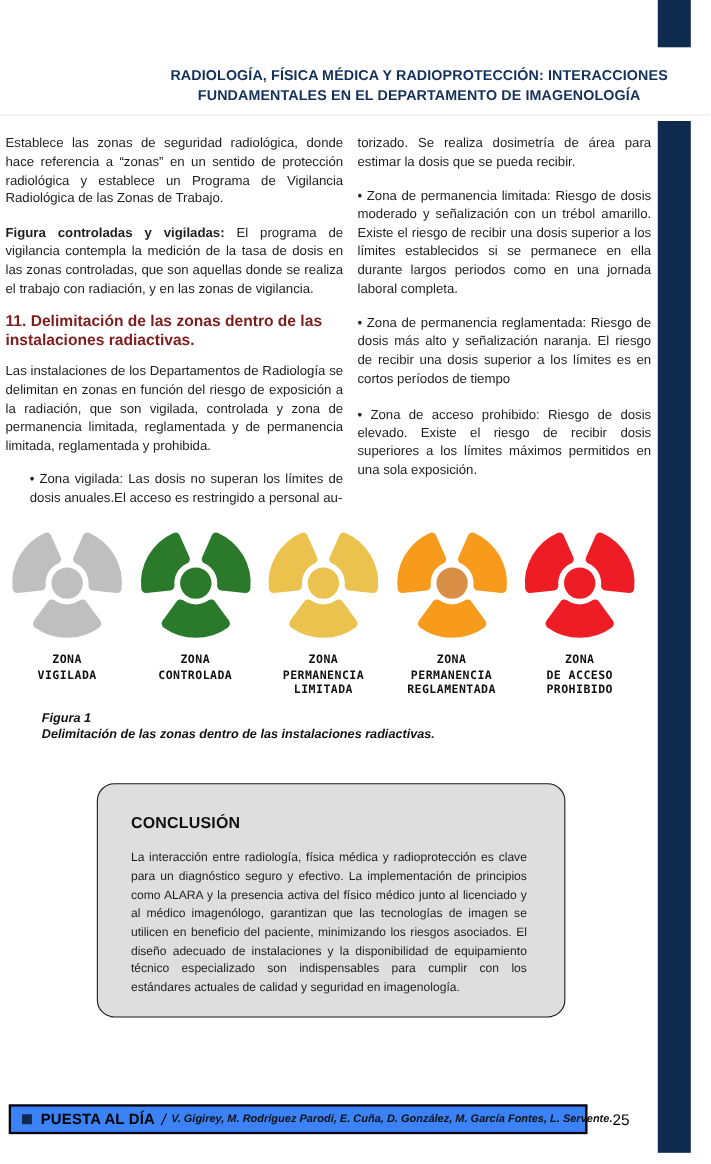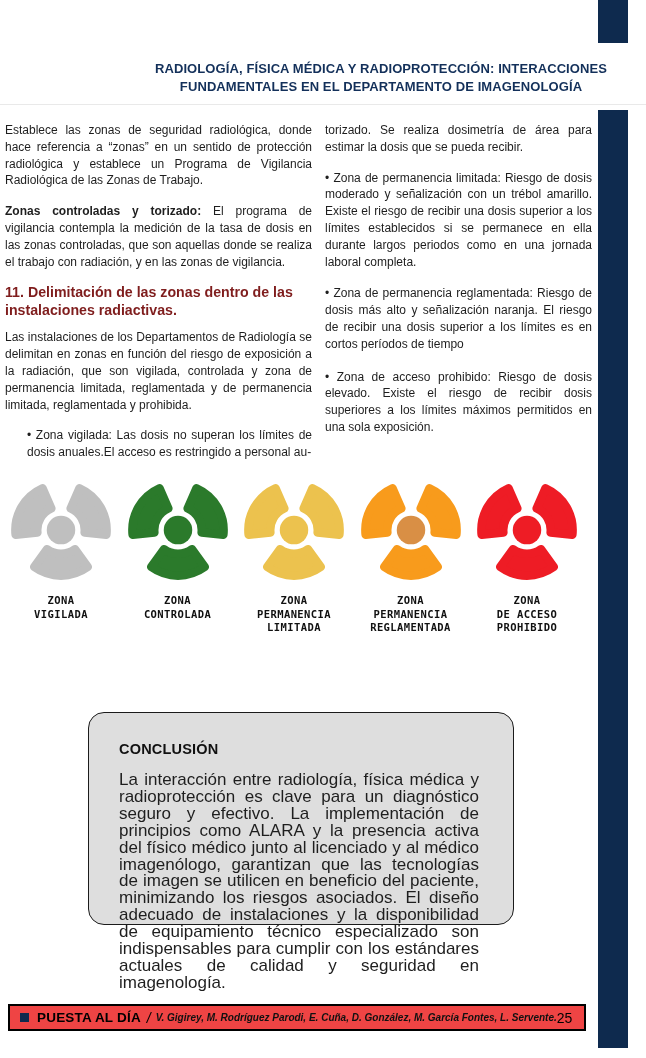--- a/index.html
+++ b/index.html
@@ -43,26 +43,26 @@
     font-size:10.5px; line-height:13.5px; letter-spacing:0.4px; color:#111;
   }
   .figure-caption { position:absolute; left:38px; top:646px; font-size:11.5px; line-height:15px; font-weight:bold; font-style:italic; color:#111; }
   
   .conclusion-box {
     position:absolute; left:88px; top:712px; width:426px; height:213px;
     background:#DEDEDE; border:1.6px solid #1b1b1b; border-radius:16px;
     padding:28px 34px 0 30px;
   }
   .conclusion-title { font-size:14.5px; font-weight:bold; color:#111; letter-spacing:0.2px; }
-  .conclusion-body { margin-top:15px; font-size:17px; line-height:16.9px; text-align:justify; color:#1e1e1e; }
+  .conclusion-body { margin-top:15px; font-size:11px; line-height:16.9px; text-align:justify; color:#1e1e1e; }
   
   .footer-bar {
-    position:absolute; left:8px; top:1004px; width:578px; height:27px;
+    position:absolute; left:8px; top:1004px; width:526px; height:27px;
     border:2px solid #000; display:flex; align-items:center; padding:0 10px;
-    background:#ef4444;
+    background:#3b82f6;
   }
   .footer-square { width:9px; height:9px; background:#0E2A4E; margin-right:8px; flex:0 0 auto; }
   .footer-section { font-size:13.5px; font-weight:bold; color:#000; letter-spacing:0.2px; white-space:nowrap; }
   .footer-sep { font-size:14px; font-style:italic; margin:0 5px 0 6px; color:#000; }
   .footer-authors { font-size:10px; font-weight:bold; font-style:italic; color:#111; white-space:nowrap; }
   .footer-spacer { flex:1; }
   .footer-page { font-size:14px; color:#000; margin-right:2px; }
 </style>
 </head>
 <body>
@@ -73,21 +73,21 @@
   <div class="edge-side-bar"></div>
 
   <div class="header-title">
     <div>RADIOLOGÍA, FÍSICA MÉDICA Y RADIOPROTECCIÓN: INTERACCIONES</div>
     <div>FUNDAMENTALES EN EL DEPARTAMENTO DE IMAGENOLOGÍA</div>
   </div>
   <div class="header-rule"></div>
 
   <div class="col col-left">
     <p>Establece las zonas de seguridad radiológica, donde hace referencia a “zonas” en un sentido de protección radiológica y establece un Programa de Vigilancia Radiológica de las Zonas de Trabajo.</p>
-    <p><span class="lead-bold">Zonas controladas y torizado:</span><span> El programa de vigilancia contempla la medición de la tasa de dosis  en las zonas controladas, que son aquellas donde se realiza el trabajo con radiación, y en las zonas de vigilancia.</span></p>
+    <p><span class="lead-bold">Figura controladas y vigiladas:</span><span> El programa de vigilancia contempla la medición de la tasa de dosis  en las zonas controladas, que son aquellas donde se realiza el trabajo con radiación, y en las zonas de vigilancia.</span></p>
     <h2 class="section-heading">11. Delimitación de las zonas dentro de las instalaciones radiactivas.</h2>
     <p>Las instalaciones  de los Departamentos de Radiología se delimitan en zonas en función del riesgo de exposición a la radiación, que son vigilada, controlada y zona de permanencia limitada, reglamentada y de permanencia limitada, reglamentada y prohibida.</p>
     <p class="bullet-indent tight">• Zona vigilada: Las dosis no superan los límites de dosis anuales.El acceso es restringido a personal au-</p>
   </div>
 
   <div class="col col-right">
     <p class="tight">torizado. Se realiza dosimetría de área para estimar la dosis que se pueda recibir.</p>
     <p style="margin-top:14px" class="tight">• Zona de permanencia limitada: Riesgo de dosis moderado y señalización con un trébol amarillo. Existe el riesgo de recibir una dosis superior a los límites establecidos si se permanece en ella durante largos periodos  como en una jornada laboral completa.</p>
     <p style="margin-top:15px" class="tight">• Zona de permanencia reglamentada:  Riesgo de dosis más alto y señalización naranja. El riesgo de recibir una dosis superior a los límites es en cortos períodos de tiempo</p>
     <p style="margin-top:16px" class="tight">• Zona de acceso prohibido:  Riesgo de dosis elevado. Existe el riesgo de recibir dosis superiores a los límites máximos permitidos en una sola exposición.</p>
@@ -152,20 +152,24 @@
             <path d="M 70.2 36.2 A 25 25 0 0 1 84.9 61.6 L 107.7 64.0 A 48 48 0 0 0 79.5 15.1 Z" fill="#EE1C25" stroke="#EE1C25" stroke-width="9" stroke-linejoin="round"></path>
             <circle cx="60" cy="59" r="15" fill="#EE1C25"></circle>
           </svg>
         </div>
       <div class="zone-label">ZONA
 DE ACCESO
 PROHIBIDO</div>
     </div>
   </div>
 
+  <div class="figure-caption">
+    <div>Figura 1</div>
+    <div>Delimitación de las zonas dentro de las instalaciones radiactivas.</div>
+  </div>
 
   <div class="conclusion-box">
     <div class="conclusion-title">CONCLUSIÓN</div>
     <div class="conclusion-body">La interacción entre radiología, física médica y radioprotección es clave para un diagnóstico  seguro y efectivo. La implementación de principios como ALARA y la presencia activa del  físico médico junto al licenciado y al médico imagenólogo, garantizan que las tecnologías de imagen se utilicen en beneficio del paciente, minimizando los riesgos asociados. El diseño adecuado de instalaciones y la disponibilidad de  equipamiento técnico especializado son indispensables para cumplir con los estándares actuales de calidad y seguridad en imagenología.</div>
   </div>
 
   <div class="footer-bar">
     <div class="footer-square"></div>
     <div class="footer-section">PUESTA AL DÍA</div>
     <div class="footer-sep">/</div>

